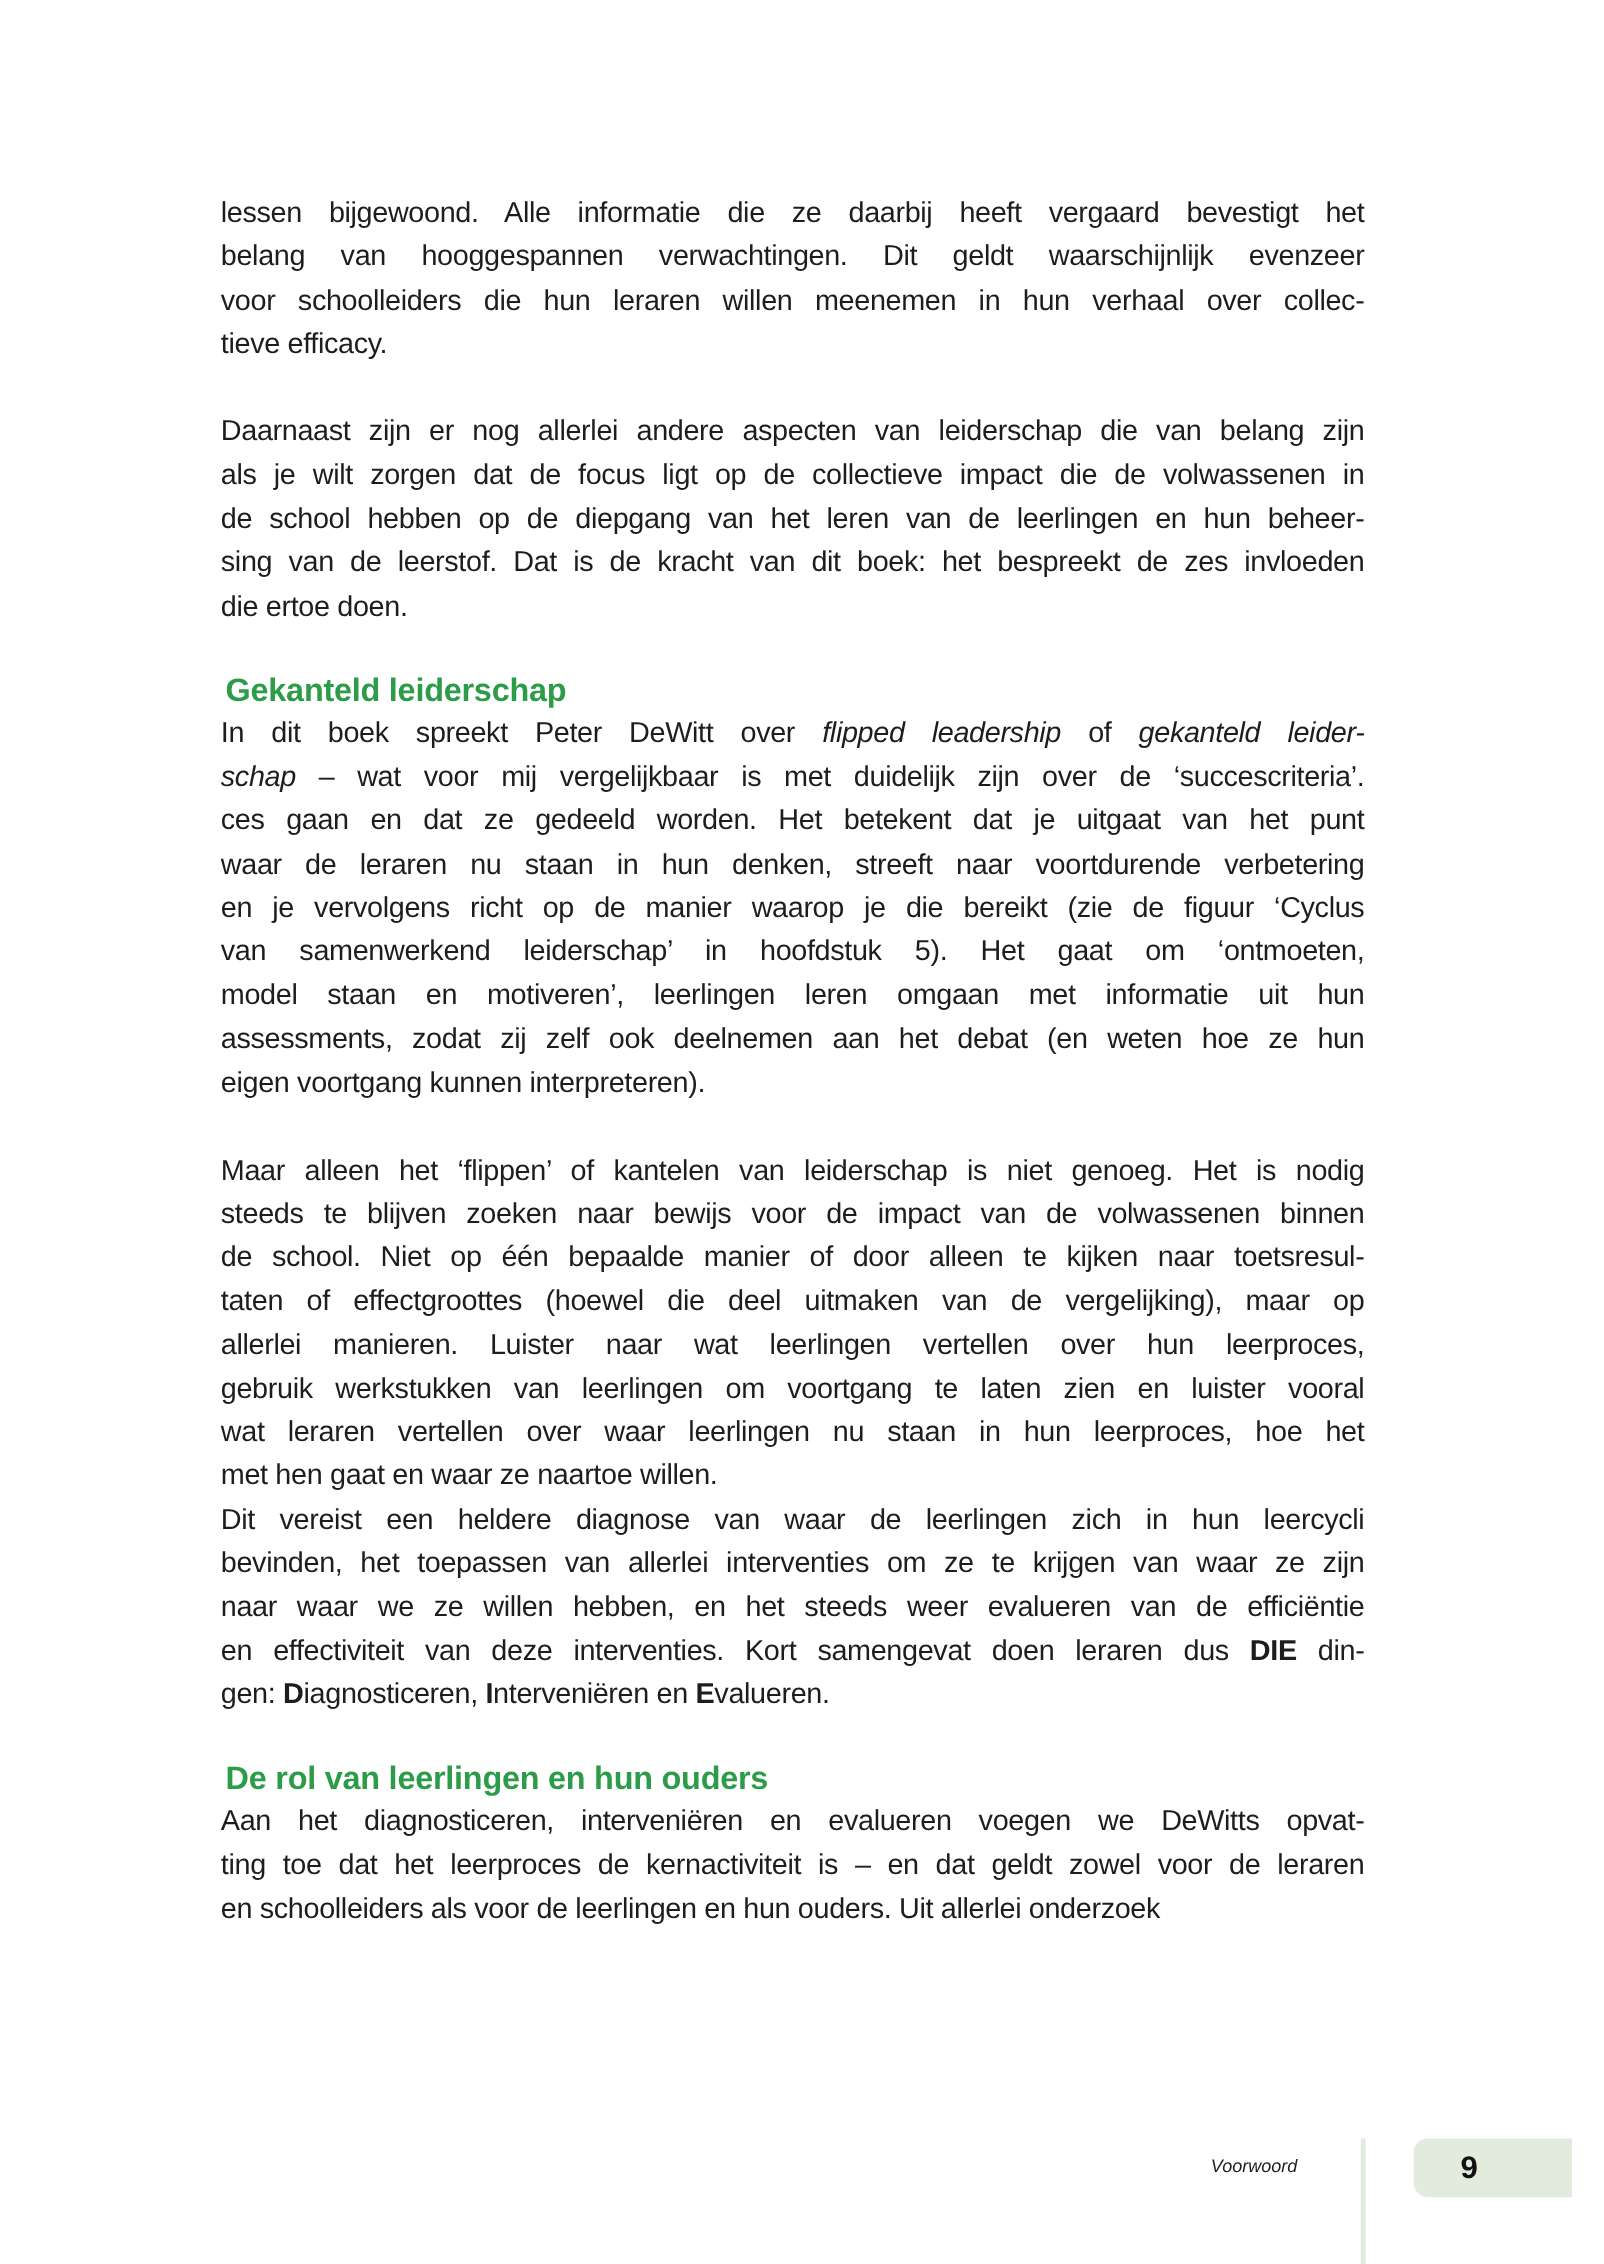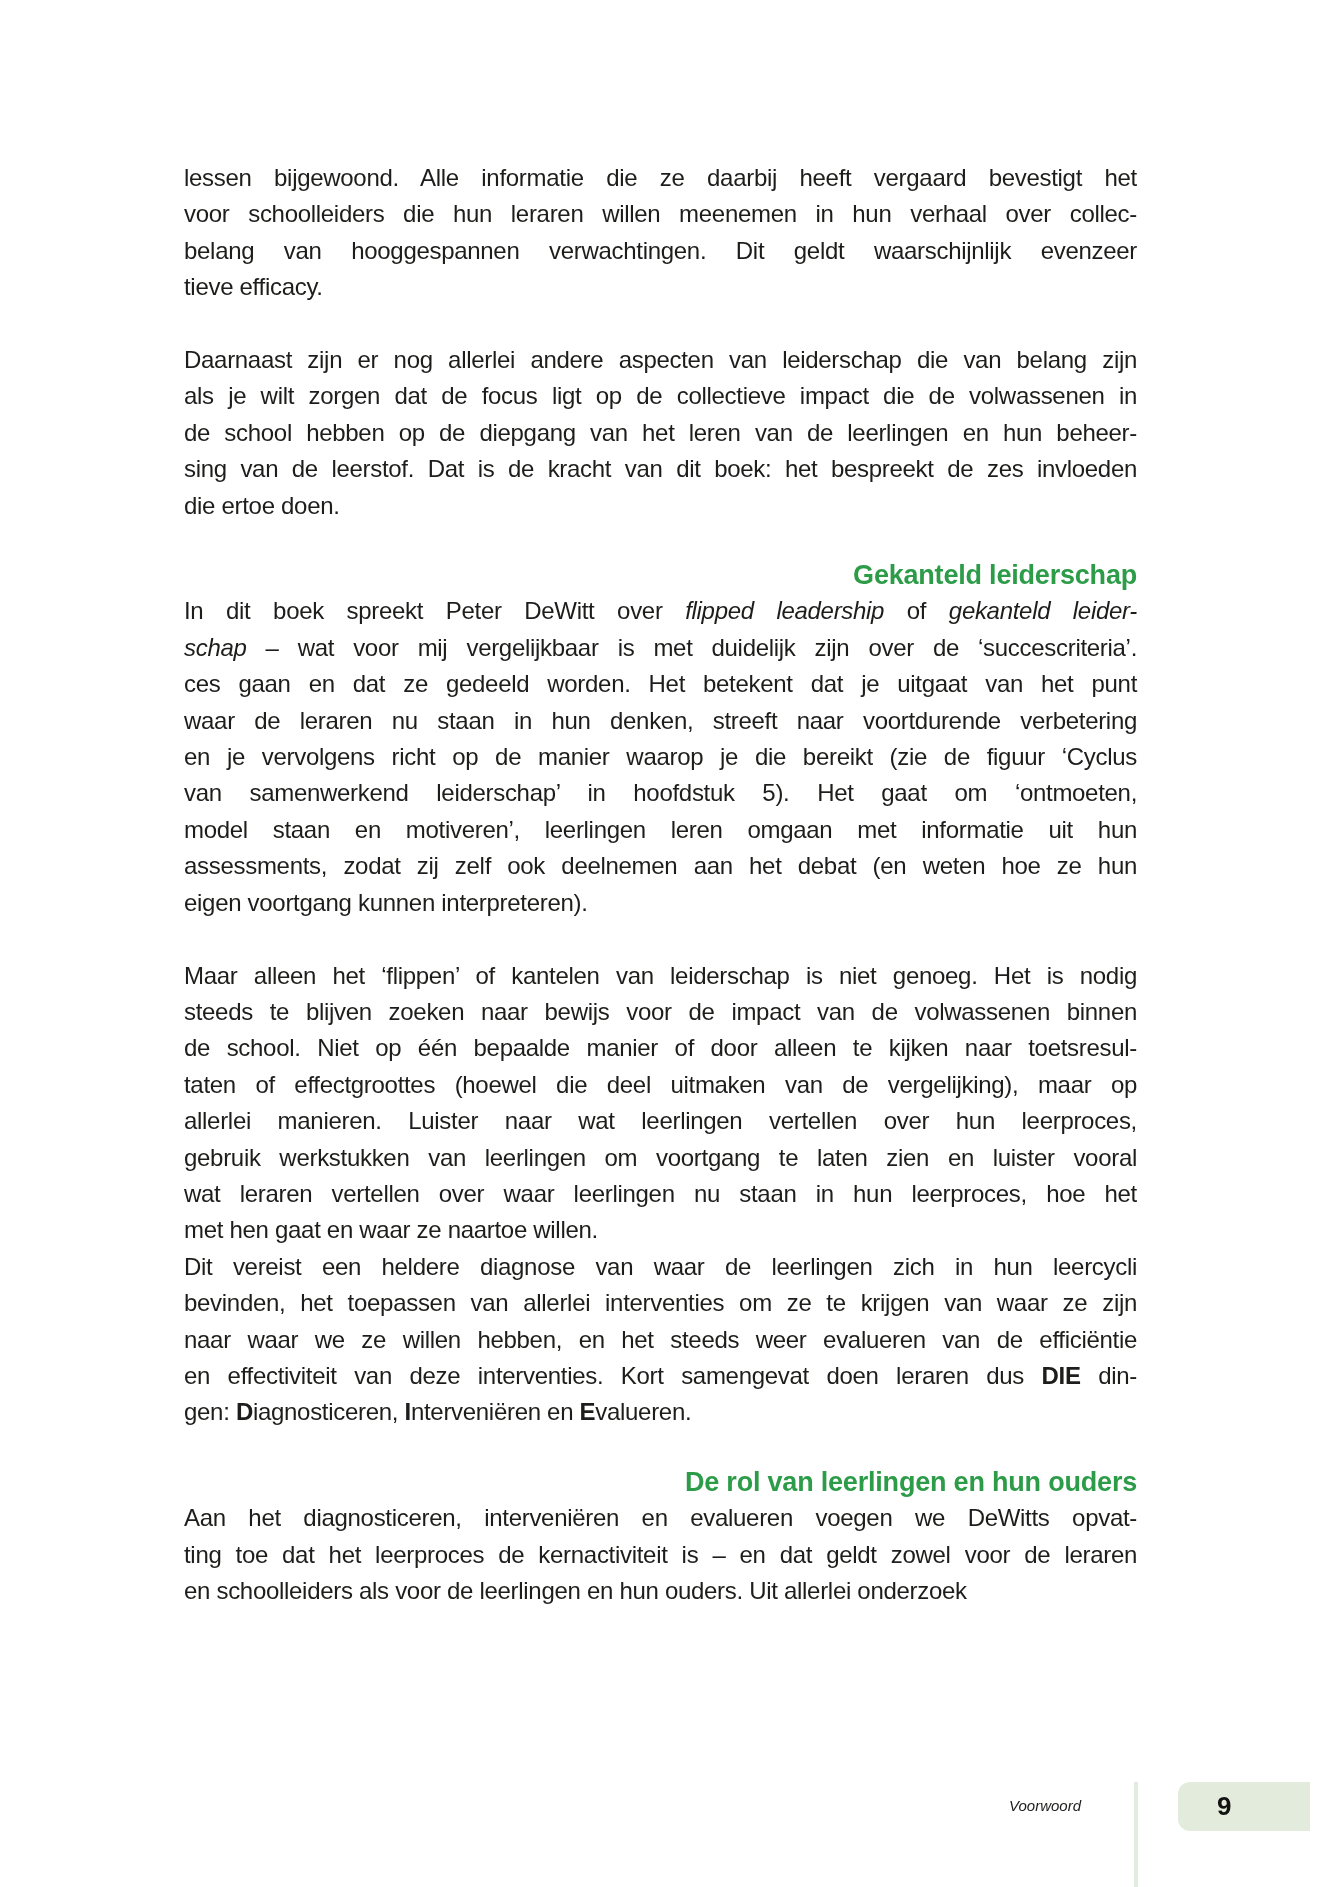--- a/index.html
+++ b/index.html
@@ -27,27 +27,26 @@
     text-align: justify;
     text-align-last: justify;
   }
   .line.last {
     text-align: left;
     text-align-last: left;
   }
   .it { font-style: italic; }
   .bd { font-weight: 700; }
   .heading {
-    margin: 33px 0 0 16px;
+    margin: 33px 0 0 4px;
     font-size: 27px;
     line-height: 36.4px;
     font-weight: 700;
     letter-spacing: -0.2px;
     color: var(--heading-green, #2d9c49);
-    text-align: right;
   }
   .footer-label {
     position: absolute;
     top: 1792px;
     right: 229px;
     font-style: italic;
     font-size: 15px;
     line-height: 28px;
     color: var(--text, #1d1d1b);
   }
@@ -77,22 +76,22 @@
     color: #121212;
   }
 </style>
 </head>
 <body>
 
 <div class="page">
   <div class="content">
       <div class="paragraph">
         <div class="line"><span>lessen bijgewoond. Alle informatie die ze daarbij heeft vergaard bevestigt het</span></div>
+        <div class="line"><span>belang van hooggespannen verwachtingen. Dit geldt waarschijnlijk evenzeer</span></div>
         <div class="line"><span>voor schoolleiders die hun leraren willen meenemen in hun verhaal over collec-</span></div>
-        <div class="line"><span>belang van hooggespannen verwachtingen. Dit geldt waarschijnlijk evenzeer</span></div>
         <div class="line last"><span>tieve efficacy.</span></div>
       </div>
       <div class="paragraph gap">
         <div class="line"><span>Daarnaast zijn er nog allerlei andere aspecten van leiderschap die van belang zijn</span></div>
         <div class="line"><span>als je wilt zorgen dat de focus ligt op de collectieve impact die de volwassenen in</span></div>
         <div class="line"><span>de school hebben op de diepgang van het leren van de leerlingen en hun beheer-</span></div>
         <div class="line"><span>sing van de leerstof. Dat is de kracht van dit boek: het bespreekt de zes invloeden</span></div>
         <div class="line last"><span>die ertoe doen.</span></div>
       </div>
       <h2 class="heading">Gekanteld leiderschap</h2>

